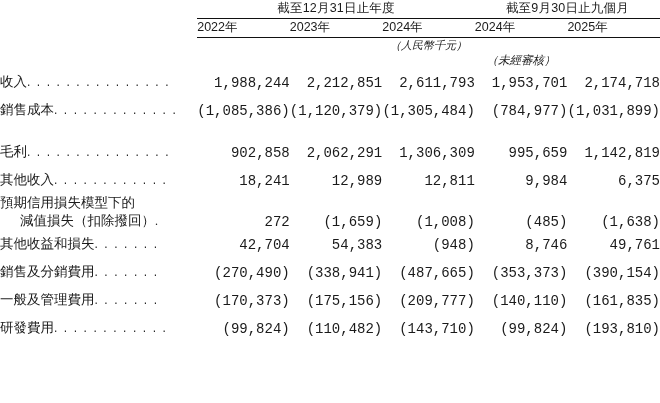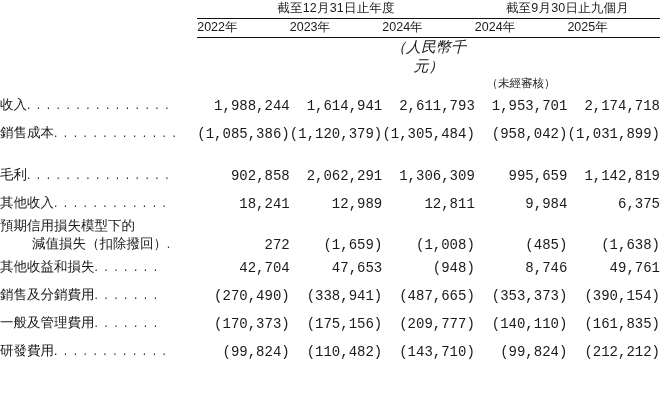--- a/index.html
+++ b/index.html
@@ -53,49 +53,50 @@
     padding-bottom: 5px;
   }
   .hdr-under td.u {
     border-bottom: 1px solid #111;
     height: 1px;
     line-height: 0;
     font-size: 0;
   }
   .note {
     text-align: center;
-    font-size: 15px;
+    font-size: 11px;
     font-style: italic;
     padding-top: 7px;
     padding-bottom: 2px;
     color: #1a1a1a;
   }
   .note2 {
     text-align: center;
     font-size: 11.5px;
+    font-style: italic;
     padding-top: 8px;
     padding-bottom: 12px;
     color: #1a1a1a;
   }
   .spacer-row td { height: 14px; font-size: 0; line-height: 0; }
 
   .rlabel {
     font-size: 13.5px;
     white-space: nowrap;
     padding-top: 4px;
     padding-bottom: 4px;
     overflow: hidden;
     letter-spacing: 0px;
   }
   .rlabel .lead {
     letter-spacing: 1.6px;
     font-size: 12px;
     color: #222;
   }
-  .rlabel.indent { padding-left: 32px; font-family: Liberation Serif, serif; }
+  .rlabel.indent { padding-left: 20px; font-family: Liberation Serif, serif; }
   .num {
     text-align: right;
     font-size: 14px;
     white-space: nowrap;
     padding-top: 4px;
     padding-bottom: 4px;
     padding-right: 2px;
     font-family: Liberation Mono, monospace;
   }
   .tallrow .rlabel, .tallrow .num { padding-top: 5px; padding-bottom: 5px; }
@@ -158,32 +159,32 @@
         <td></td>
         <td></td>
         <td></td>
         <td class="note2">（未經審核）</td>
         <td></td>
       </tr>
 
       <tr class="tallrow">
         <td class="rlabel"><span>收入</span><span class="lead">. . . . . . . . . . . . . . .</span></td>
         <td class="num">1,988,244</td>
-        <td class="num">1,614,941</td>
+        <td class="num">2,212,851</td>
         <td class="num">2,611,793</td>
         <td class="num">1,953,701</td>
         <td class="num">2,174,718</td>
       </tr>
 
       <tr class="tallrow">
         <td class="rlabel"><span>銷售成本</span><span class="lead">. . . . . . . . . . . . .</span></td>
         <td class="num">(1,085,386)</td>
         <td class="num">(1,120,379)</td>
         <td class="num">(1,305,484)</td>
-        <td class="num">(958,042)</td>
+        <td class="num">(784,977)</td>
         <td class="num">(1,031,899)</td>
       </tr>
 
       <tr class="spacer-row">
           <td colspan="6"></td>
         </tr>
 
       <tr class="tallrow">
         <td class="rlabel"><span>毛利</span><span class="lead">. . . . . . . . . . . . . . .</span></td>
         <td class="num">902,858</td>
@@ -216,21 +217,21 @@
         <td class="num">272</td>
         <td class="num">(1,659)</td>
         <td class="num">(1,008)</td>
         <td class="num">(485)</td>
         <td class="num">(1,638)</td>
       </tr>
 
       <tr class="tallrow">
         <td class="rlabel"><span>其他收益和損失</span><span class="lead">. . . . . . .</span></td>
         <td class="num">42,704</td>
-        <td class="num">47,653</td>
+        <td class="num">54,383</td>
         <td class="num">(948)</td>
         <td class="num">8,746</td>
         <td class="num">49,761</td>
       </tr>
 
       <tr class="tallrow">
         <td class="rlabel"><span>銷售及分銷費用</span><span class="lead">. . . . . . .</span></td>
         <td class="num">(270,490)</td>
         <td class="num">(338,941)</td>
         <td class="num">(487,665)</td>
@@ -246,17 +247,17 @@
         <td class="num">(140,110)</td>
         <td class="num">(161,835)</td>
       </tr>
 
       <tr class="tallrow">
         <td class="rlabel"><span>研發費用</span><span class="lead">. . . . . . . . . . . .</span></td>
         <td class="num">(99,824)</td>
         <td class="num">(110,482)</td>
         <td class="num">(143,710)</td>
         <td class="num">(99,824)</td>
-        <td class="num">(212,212)</td>
+        <td class="num">(193,810)</td>
       </tr>
     </tbody>
   </table>
 </div>
 
 </body></html>

